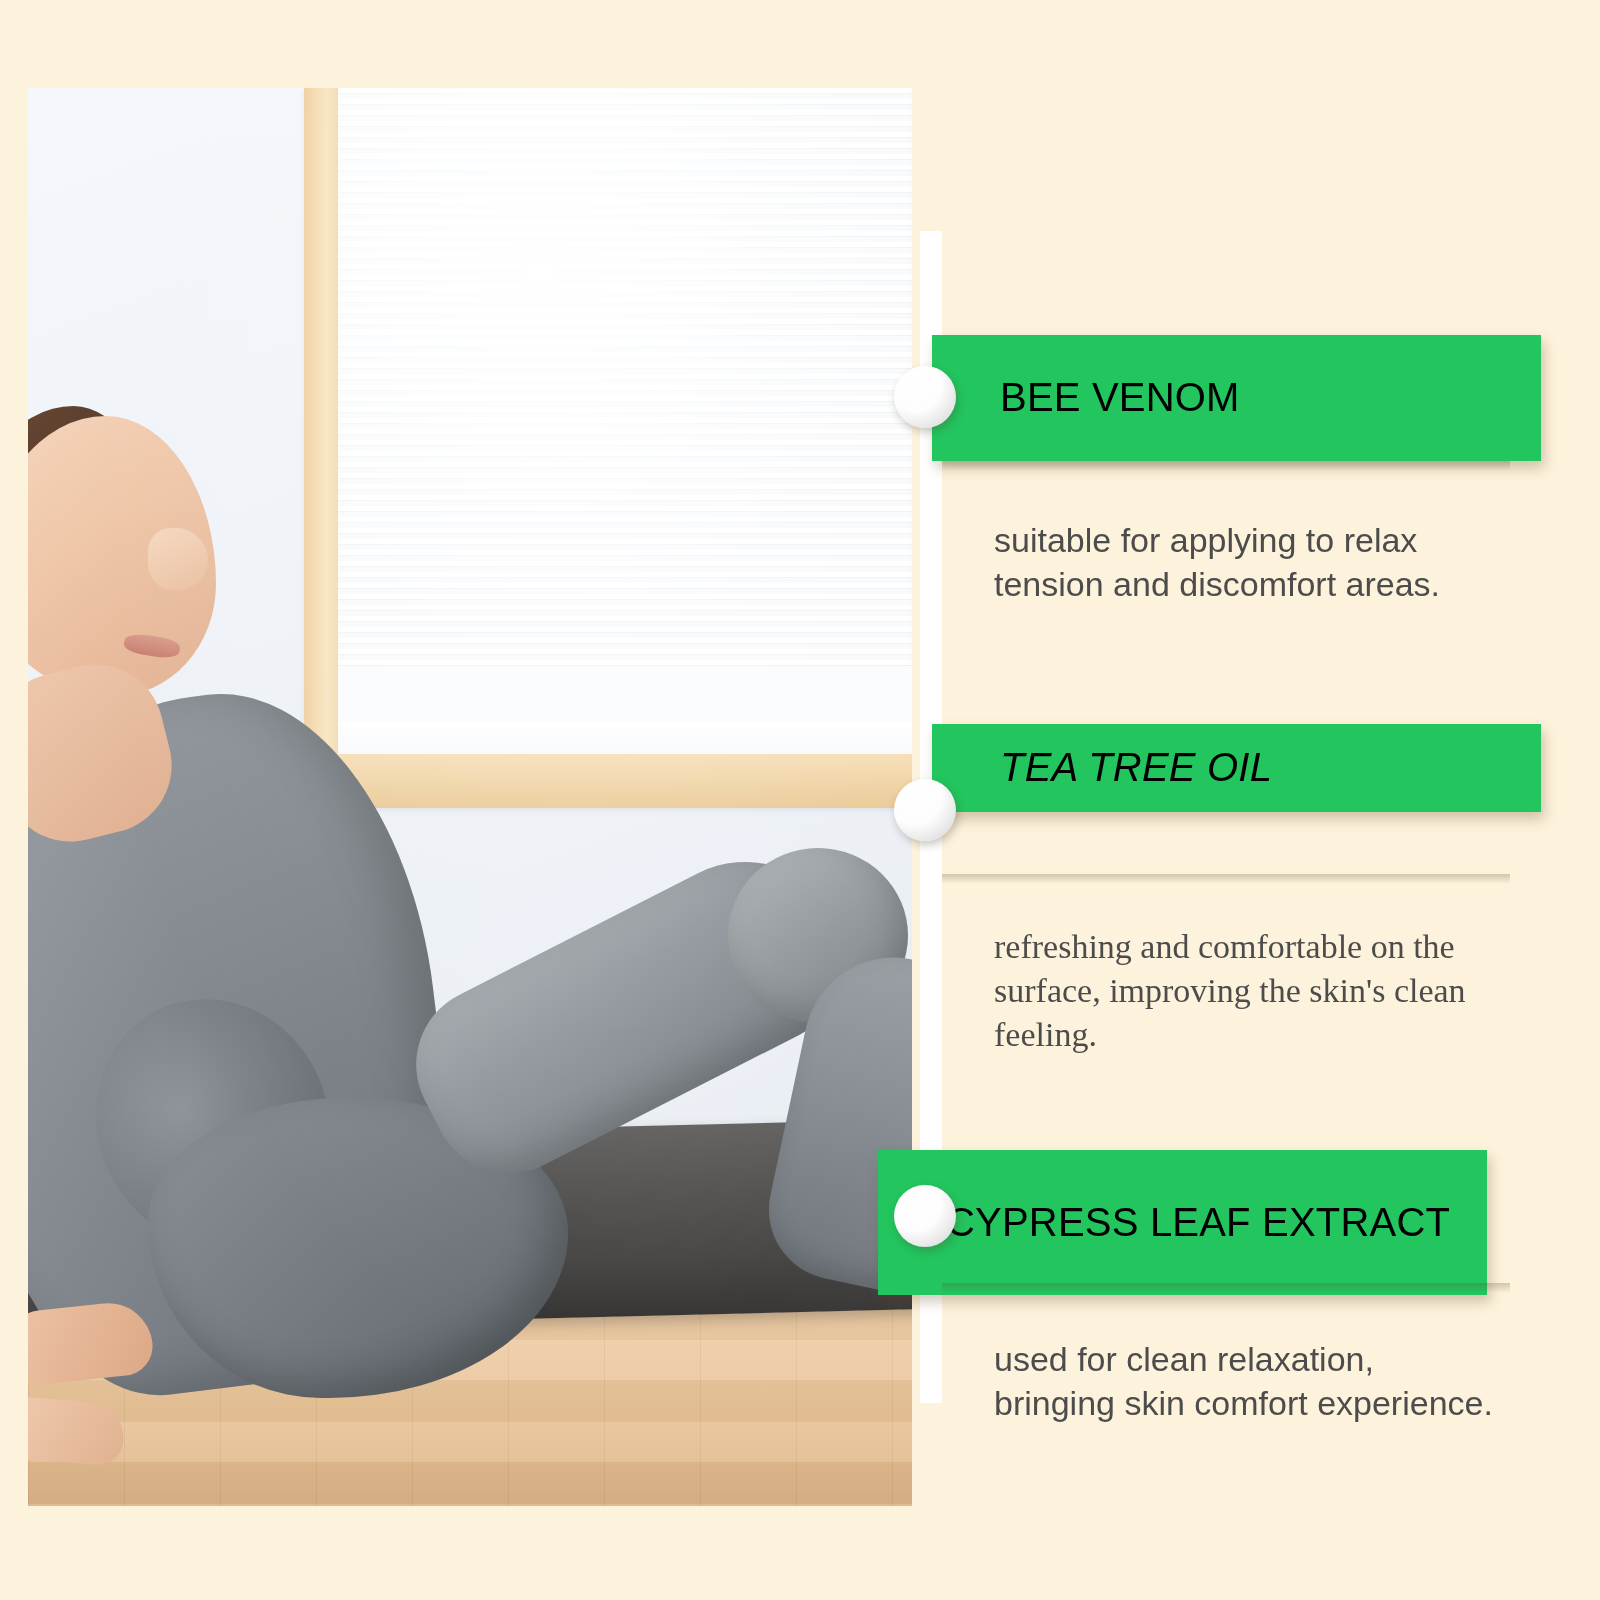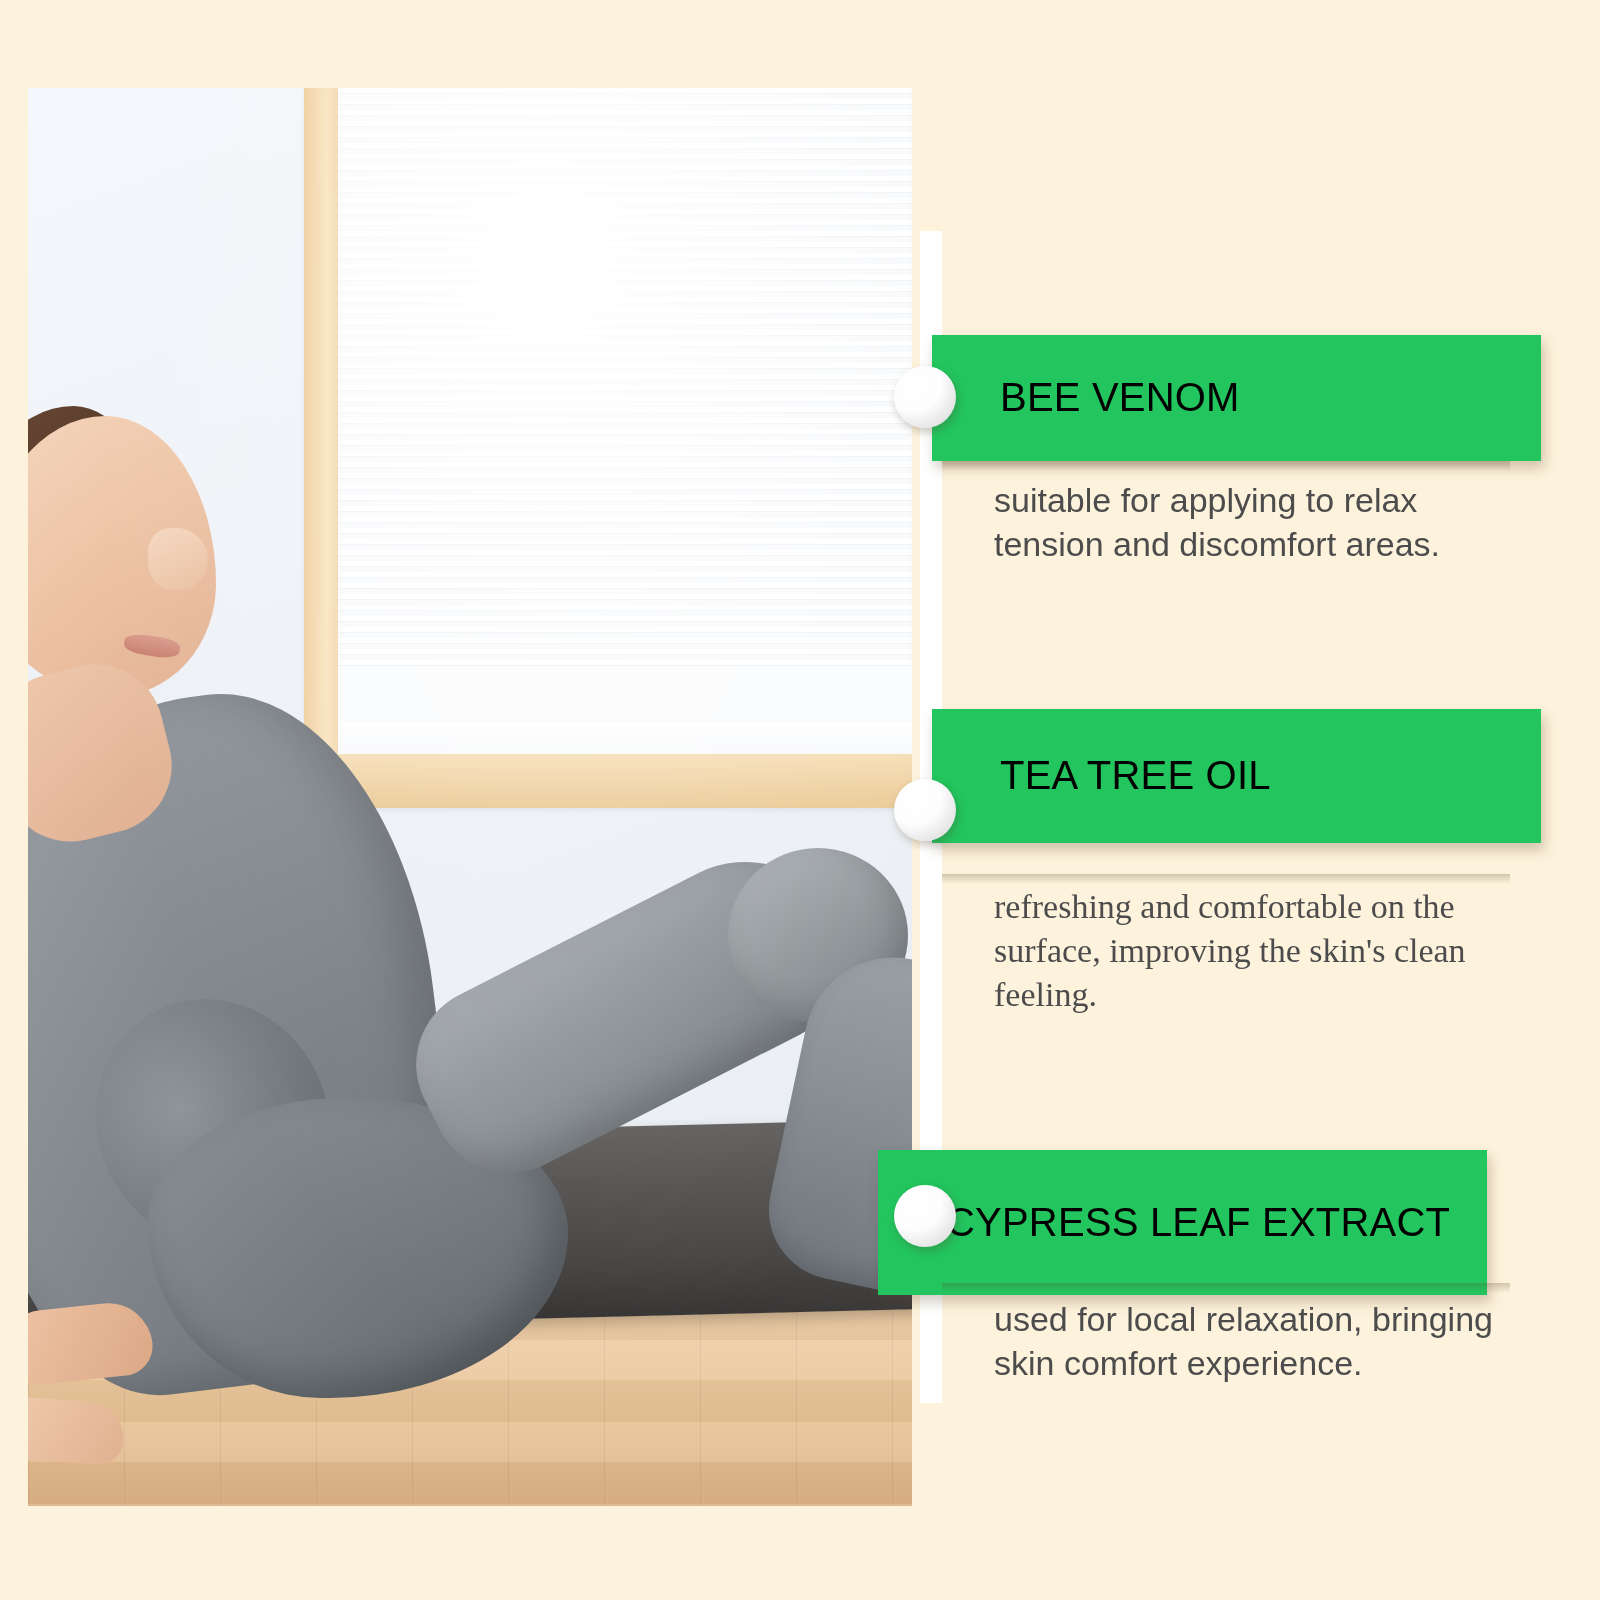--- a/index.html
+++ b/index.html
@@ -194,20 +194,21 @@
   }
   .bullet{
     position:absolute; width:62px; height:62px; border-radius:50%;
     background:radial-gradient(circle at 33% 30%, #FFFFFF 0%, #FDFDFD 45%, #E3E3E3 78%, #CFCFCF 100%);
     box-shadow:2px 4px 9px rgba(80,70,50,.30);
     z-index:3;
   }
   .card-body{
     position:absolute; color:#4C4C4C; font-size:34px; line-height:1.30;
     white-space:pre-line;
+    margin-top:40px;
   }
   .body-shadow{
     position:absolute; height:10px;
     background:linear-gradient(180deg, rgba(90,70,40,.26) 0%, rgba(90,70,40,0) 100%);
   }
 </style>
 </head>
 <body>
 
 <div id="stage">
@@ -257,30 +258,30 @@
   <div class="card">
     <div class="card-title-bar" style="left:932px; top:335px; width:609px; height:126px;">
       <div class="card-title">BEE VENOM</div>
     </div>
     <div class="bullet" style="left:894px; top:366px;"></div>
     <div class="body-shadow" style="left:942px; top:461px; width:568px;"></div>
     <div class="card-body" style="left:994px; top:478px; width:540px;">suitable for applying to relax tension and discomfort areas.</div>
   </div>
 
   <div class="card">
-    <div class="card-title-bar" style="left:932px; top:709px; width:609px; height:134px;">
+    <div class="card-title-bar" style="left:932px; top:724px; width:609px; height:88px;font-style:italic;">
       <div class="card-title">TEA TREE OIL</div>
     </div>
     <div class="bullet" style="left:894px; top:779px;"></div>
     <div class="body-shadow" style="left:942px; top:874px; width:568px;"></div>
     <div class="card-body" style="left:994px; top:885px; width:520px;font-family:Liberation Serif, serif;">refreshing and comfortable on the surface, improving the skin's clean feeling.</div>
   </div>
 
   <div class="card">
     <div class="card-title-bar" style="left:878px; top:1150px; width:609px; height:145px;">
       <div class="card-title">CYPRESS LEAF EXTRACT</div>
     </div>
     <div class="bullet" style="left:894px; top:1185px;"></div>
     <div class="body-shadow" style="left:942px; top:1283px; width:568px;"></div>
-    <div class="card-body" style="left:994px; top:1297px; width:500px;">used for local relaxation, bringing skin comfort experience.</div>
+    <div class="card-body" style="left:994px; top:1297px; width:500px;">used for clean relaxation, bringing skin comfort experience.</div>
   </div>
 
 </div>
 
 </body></html>

